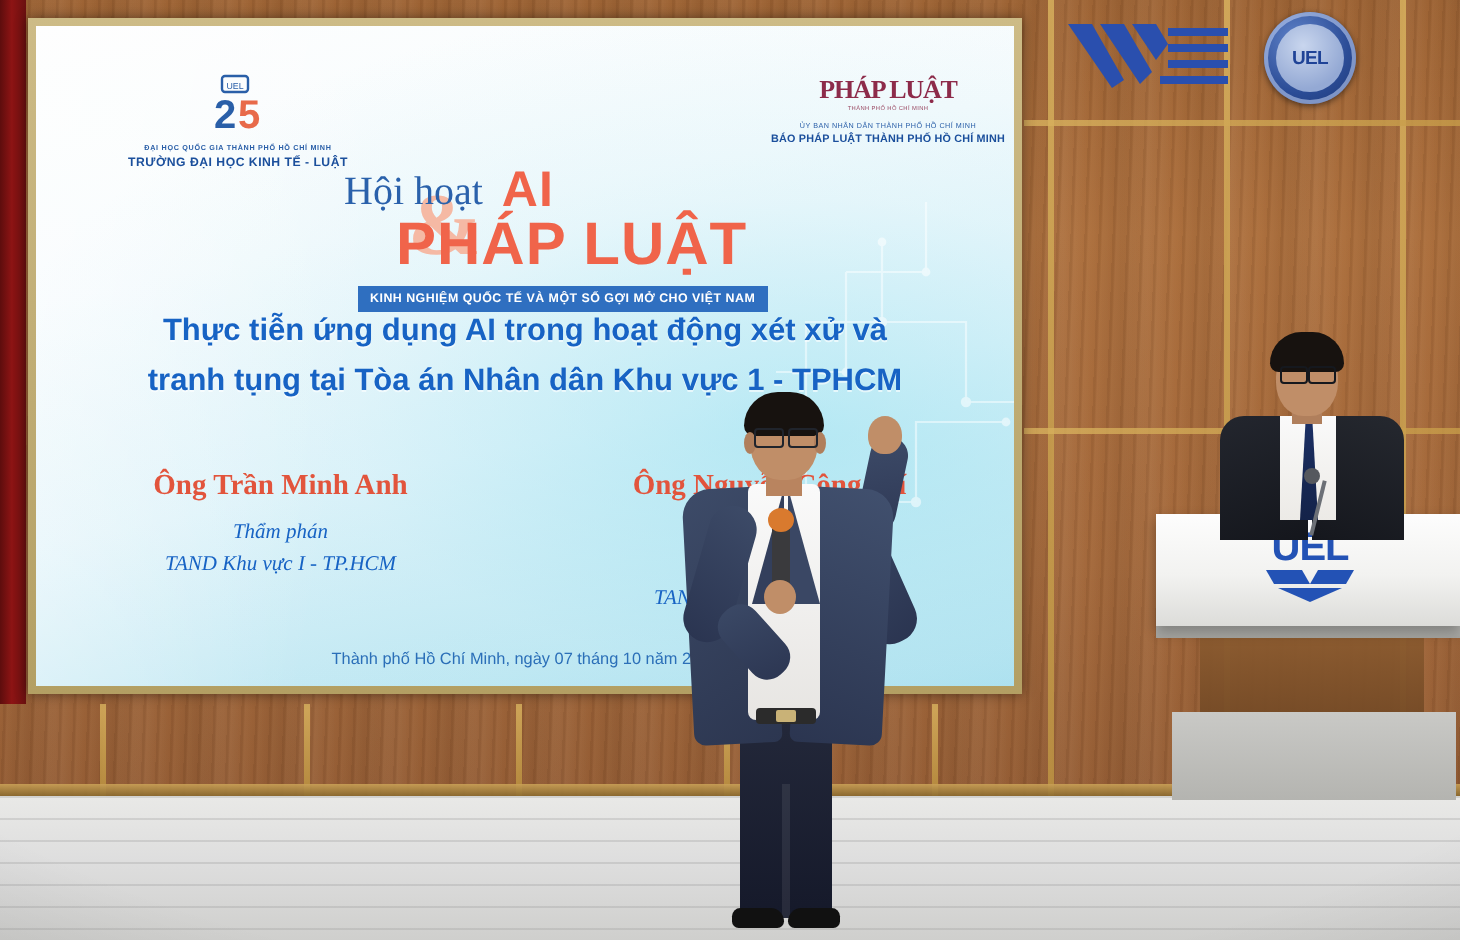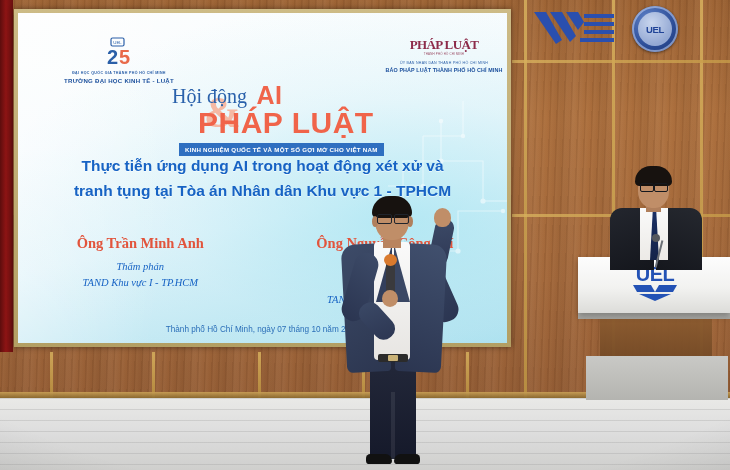--- a/index.html
+++ b/index.html
@@ -269,21 +269,21 @@
 
       <div class="logo-right">
         <div class="pl-mark">PHÁP LUẬT</div>
         <div class="pl-sub">THÀNH PHỐ HỒ CHÍ MINH</div>
         <div class="l1">ỦY BAN NHÂN DÂN THÀNH PHỐ HỒ CHÍ MINH</div>
         <div class="l2">BÁO PHÁP LUẬT THÀNH PHỐ HỒ CHÍ MINH</div>
       </div>
 
       <div class="ht-row">
         <div class="ht-amp">&amp;</div>
-        <span class="ht-word">Hội động</span>
+        <span class="ht-word">Hội hoạt</span>
         <span class="ht-ai">AI</span>
         <div class="ht-big">PHÁP LUẬT</div>
         <div class="ht-band">KINH NGHIỆM QUỐC TẾ VÀ MỘT SỐ GỢI MỞ CHO VIỆT NAM</div>
       </div>
 
       <div class="main-title">
         <div>Thực tiễn ứng dụng AI trong hoạt động xét xử và</div>
         <div>tranh tụng tại Tòa án Nhân dân Khu vực 1 - TPHCM</div>
       </div>
 

